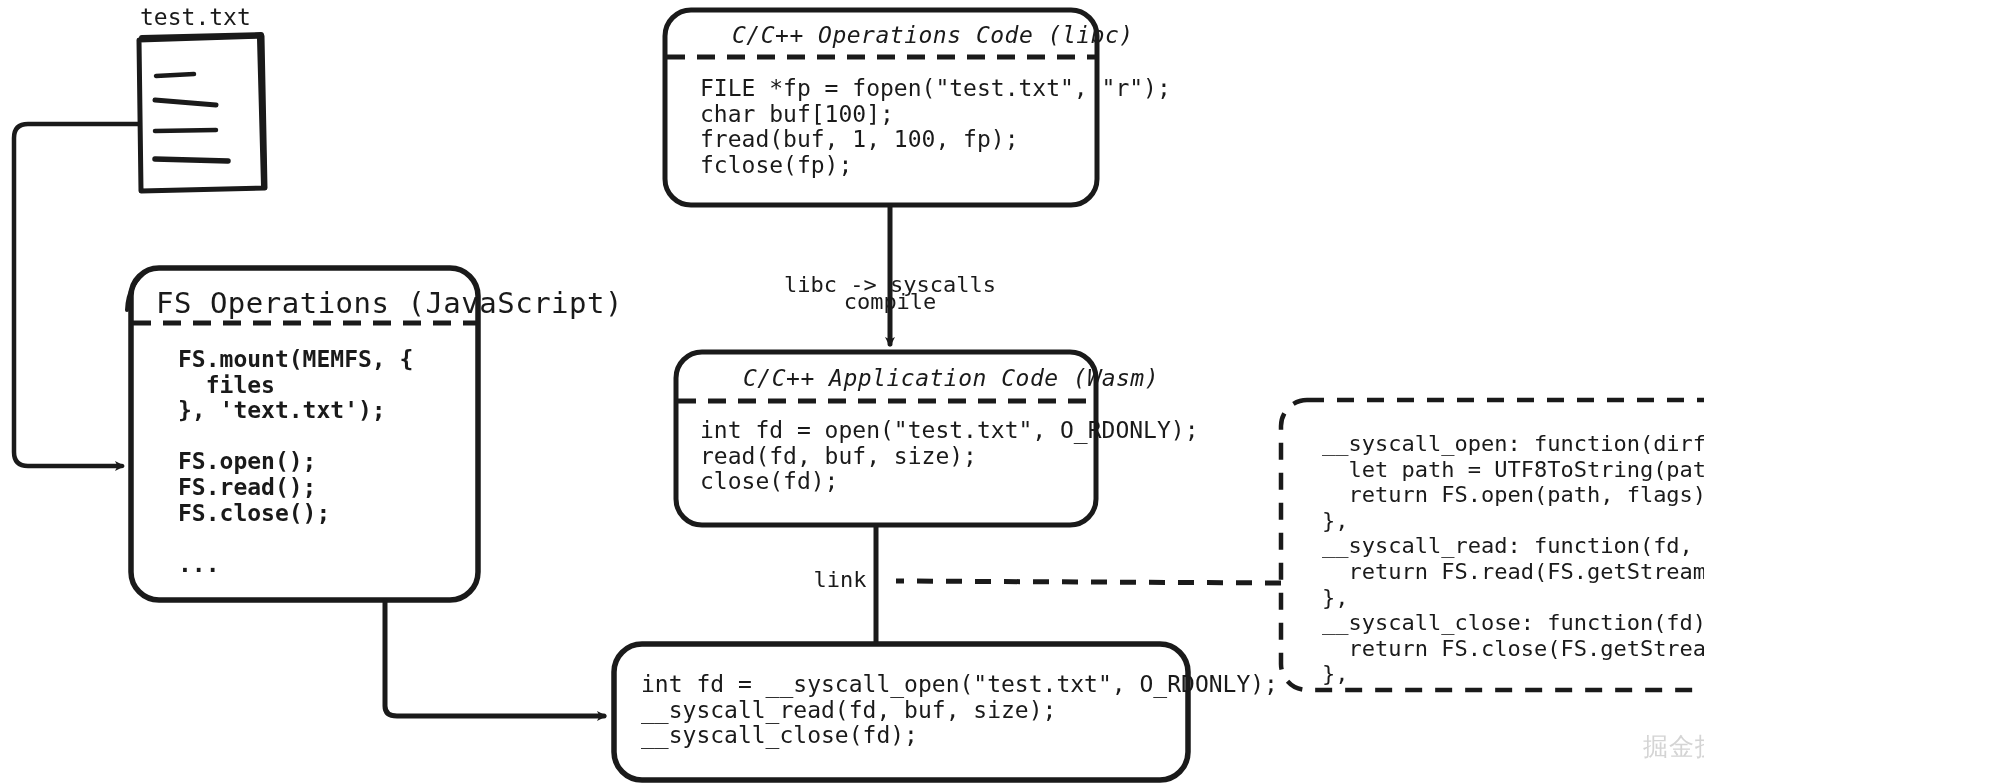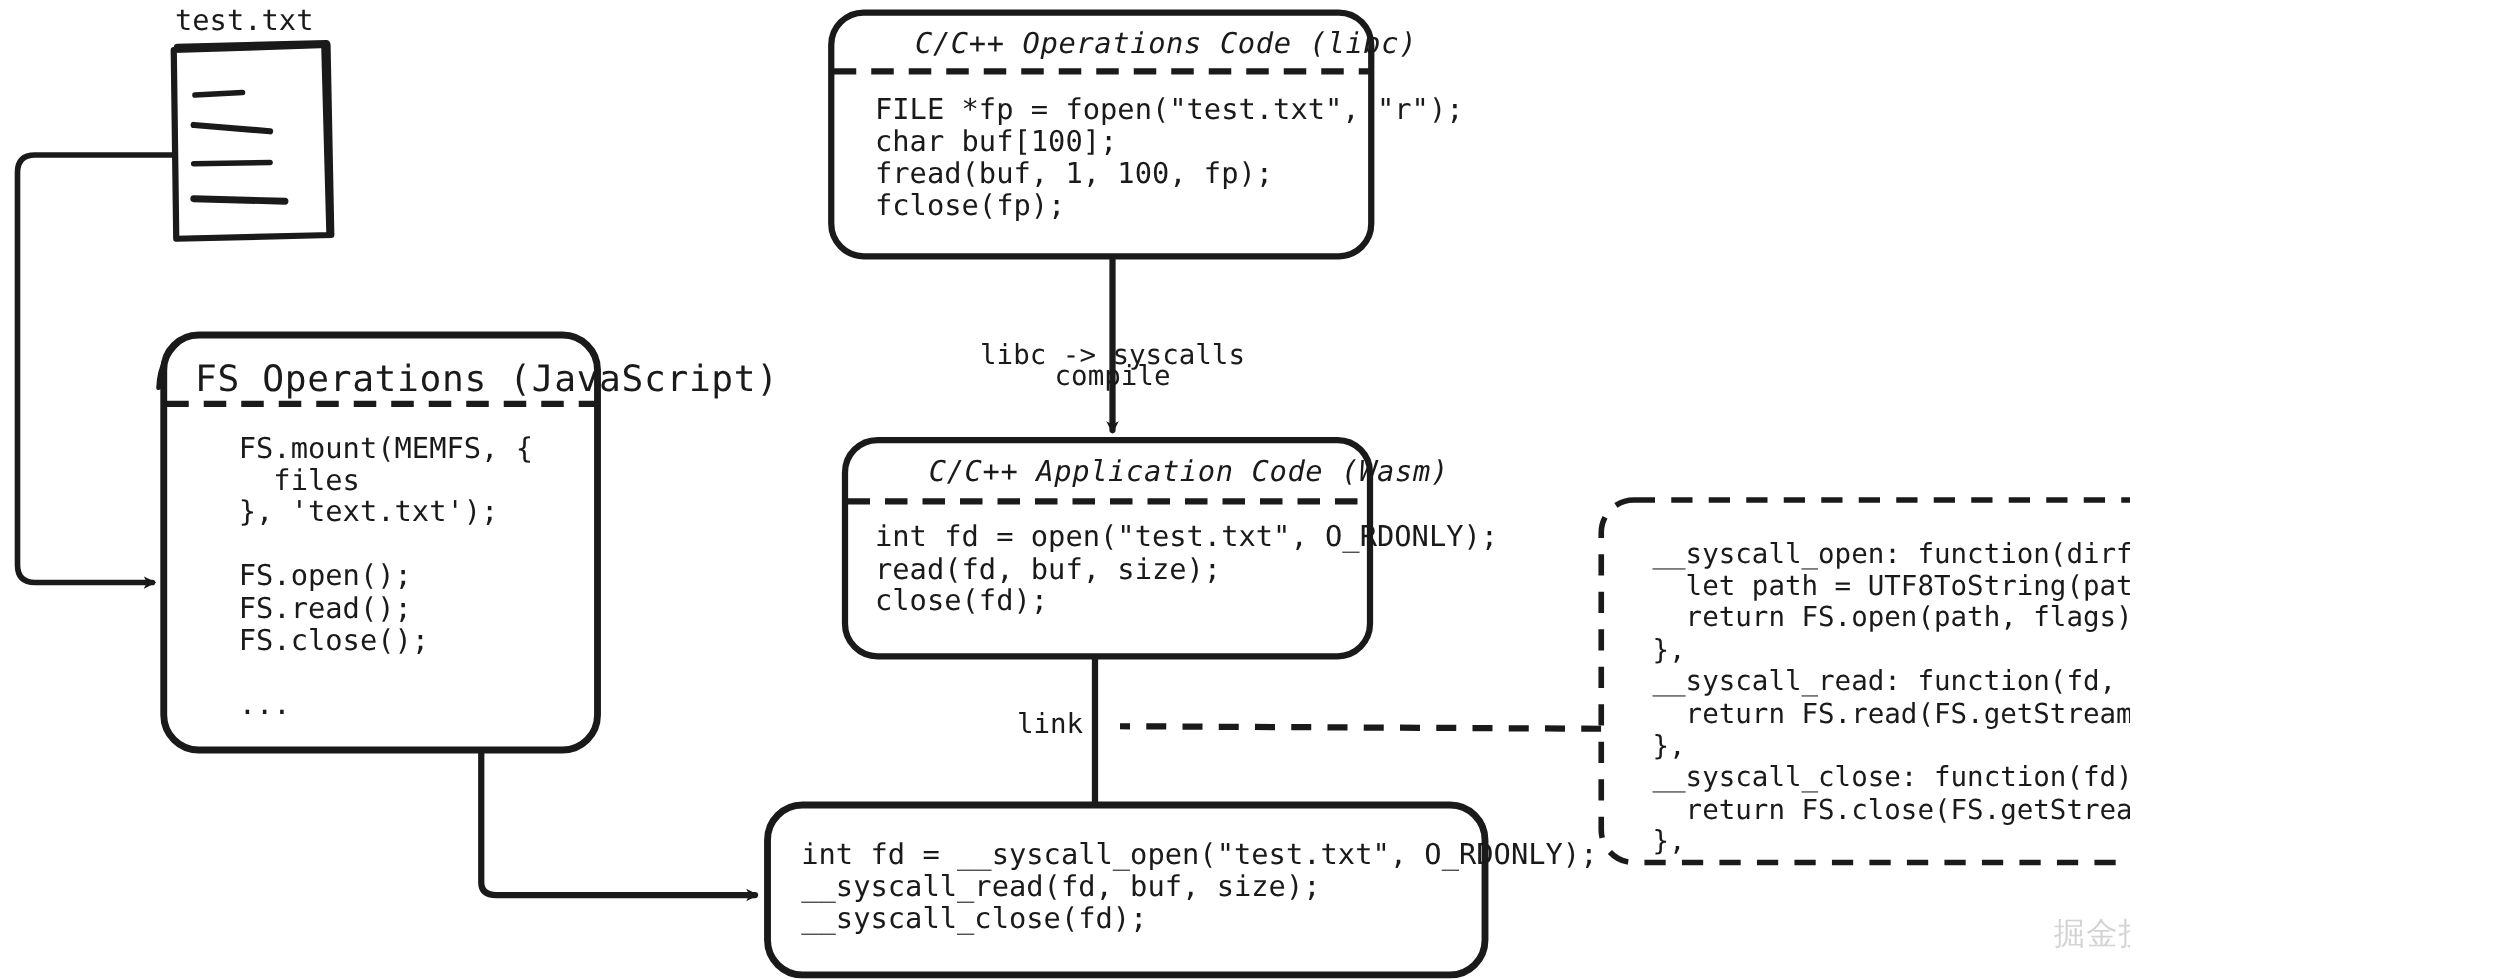--- a/index.html
+++ b/index.html
@@ -145,21 +145,21 @@
   <div class="txt boxtitle" style="left:743px; top:367px;">C/C++ Application Code (Wasm)</div>
 
   <div class="txt edgelabel" style="left:740px; top:272px; width:300px;">libc -&gt; syscalls</div>
   <div class="txt code" style="left:700px; top:418px;">int fd = open("test.txt", O_RDONLY);
 read(fd, buf, size);
 close(fd);</div>
 
   <div class="txt edgelabel" style="left:810px; top:567px; width:60px; text-align:center;">link</div>
 
   <div class="txt boxtitle-upright" style="left:156px; top:289px;">FS Operations (JavaScript)</div>
-  <div class="txt code" style="left:191px; top:347px;">FS.mount(MEMFS, {
+  <div class="txt code" style="left:178px; top:347px;font-weight:bold;">FS.mount(MEMFS, {
   files
 }, 'text.txt');
 
 FS.open();
 FS.read();
 FS.close();
 
 ...</div>
 
   <div class="txt code-sm" style="left:1322px; top:431px;">__syscall_open: function(dirfd, path, flags, varargs) {

